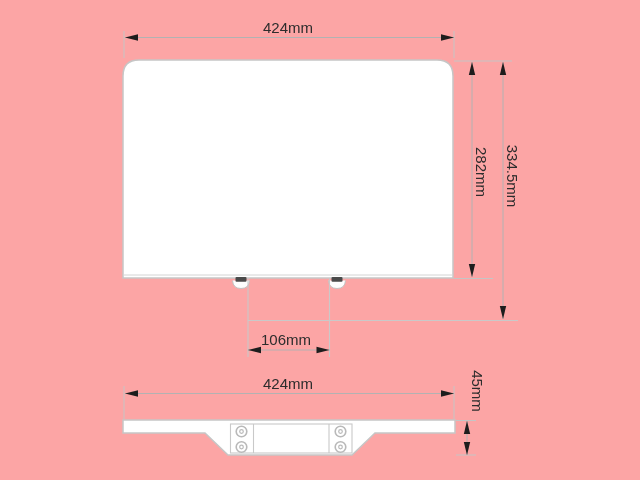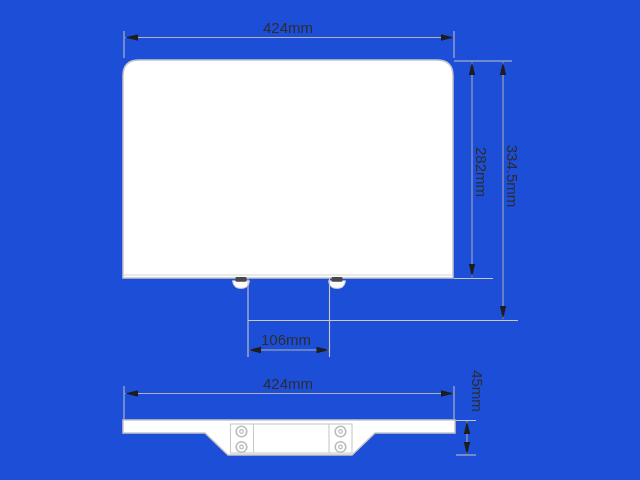--- a/index.html
+++ b/index.html
@@ -1,16 +1,16 @@
 <!DOCTYPE html>
 <html><head>
 <meta charset="utf-8">
 <style>
   html,body{margin:0;padding:0;background:#ffffff;}
-  .stage{position:relative;width:640px;height:480px;background:#1d4ed8;overflow:hidden;}
+  .stage{position:relative;width:640px;height:480px;background:#fca5a5;overflow:hidden;}
   svg{display:block;}
   .outline{stroke:#c6c6c6;stroke-width:1.5;fill:#ffffff;}
   .outline-thin{stroke:#c9c9c9;stroke-width:1.1;fill:none;}
   .lip{stroke:#d4d4d4;stroke-width:1;fill:none;}
   .ext{stroke:#c5c5c5;stroke-width:1;fill:none;}
   .dim{stroke:#b2b2b2;stroke-width:1;fill:none;}
   .arr{fill:#1d1d1d;stroke:none;}
   .hole{stroke:#b9b9b9;stroke-width:1.6;fill:#ffffff;}
   .hole-in{stroke:#b9b9b9;stroke-width:1.2;fill:none;}
   .tab-dark{fill:#4a4a4a;stroke:none;}

